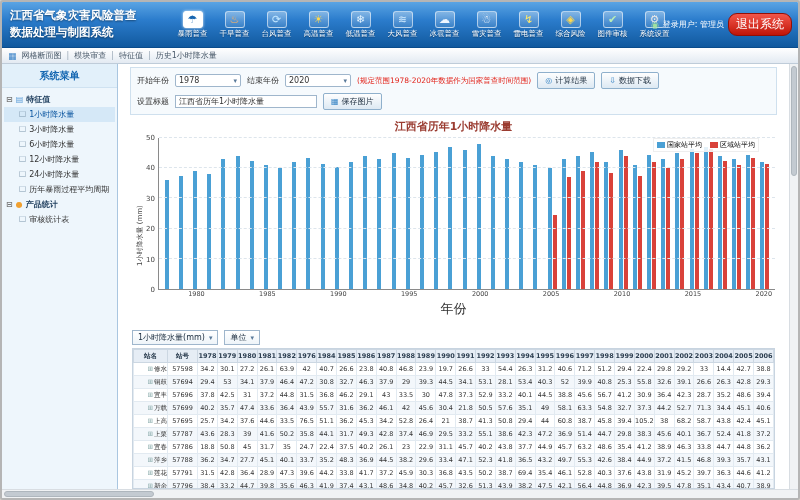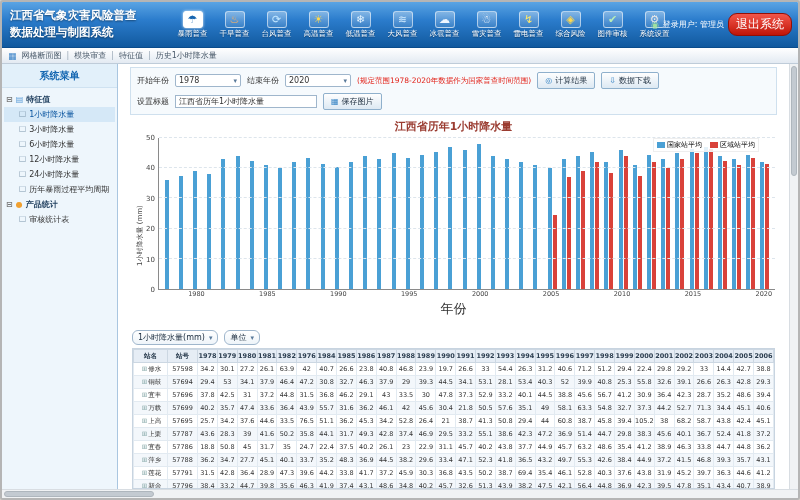--- a/index.html
+++ b/index.html
@@ -57,30 +57,30 @@
 .plot-area{flex:1;position:relative;border-left:1px solid #8a8a8a;border-bottom:1px solid #8a8a8a;background:#fff;min-width:0}
 .gridline{position:absolute;left:0;right:0;border-top:1px dashed #dde5ec;height:0}
 .bars-layer{position:absolute;left:0;right:0;top:0;bottom:0;display:flex;align-items:flex-end;padding:0 3px}
 .bar-group{flex:1;display:flex;align-items:flex-end;justify-content:center;gap:1px;height:100%}
 .bar{width:4px;min-width:3px}
 .x-axis{display:flex;padding:0 3px 0 29px;height:9px}
 .xslot{flex:1;font-size:6.5px;color:#444;text-align:center;white-space:nowrap;overflow:visible}
 .x-title{text-align:center;font-size:13px;color:#333;padding-top:1px}
 
 .table-controls{display:flex;align-items:center;gap:6px;padding:4px 2px 3px;font-size:8px;flex:0 0 auto}
-.tc-box{display:inline-flex;align-items:center;gap:4px;border:1px solid #9fb6cc;background:linear-gradient(#fff,#eef4f9);padding:1px 5px;border-radius:6px;cursor:pointer;color:#234}
+.tc-box{display:inline-flex;align-items:center;gap:4px;border:1px solid #9fb6cc;background:linear-gradient(#fff,#eef4f9);padding:1px 5px;border-radius:0;cursor:pointer;color:#234}
 .tc-box .arr{color:#5a7a9a;font-size:7px}
 .table-wrap{flex:1;overflow:hidden;border:1px solid #c8d4e0;margin:0 2px;min-height:0}
 table{border-collapse:collapse;font-size:6.5px;width:100%;table-layout:fixed}
 th{background:#e6edf5;border:1px solid #ccd7e2;padding:1.5px 0;font-weight:bold;color:#2c3e50;white-space:nowrap;overflow:hidden}
 td{border:1px solid #e2eaf1;padding:1.5px 0;text-align:center;white-space:nowrap;color:#333;overflow:hidden}
 tbody tr:nth-child(even){background:#f3f7fb}
 th.col-station{width:34px}
 th.col-id{width:30px}
-td.station-name{text-align:center;padding-left:2px}
+td.station-name{text-align:right;padding-left:2px}
 .expand{color:#8aa;margin-right:1px;cursor:pointer;font-size:6.5px}
 
 .v-scrollbar{width:9px;flex:0 0 auto;background:#f0f2f4;border-left:1px solid #d8dde2;position:relative}
 .v-thumb{position:absolute;top:2px;left:1px;width:6px;height:110px;background:#c3cad1;border-radius:3px;border:1px solid #aeb6bd}
 .h-scrollbar{height:9px;flex:0 0 auto;background:#f0f2f4;border-top:1px solid #d8dde2;position:relative}
 .h-thumb{position:absolute;left:2px;top:1px;height:6px;width:150px;background:#c3cad1;border-radius:3px;border:1px solid #aeb6bd}
 </style>
 </head>
 <body>
 

